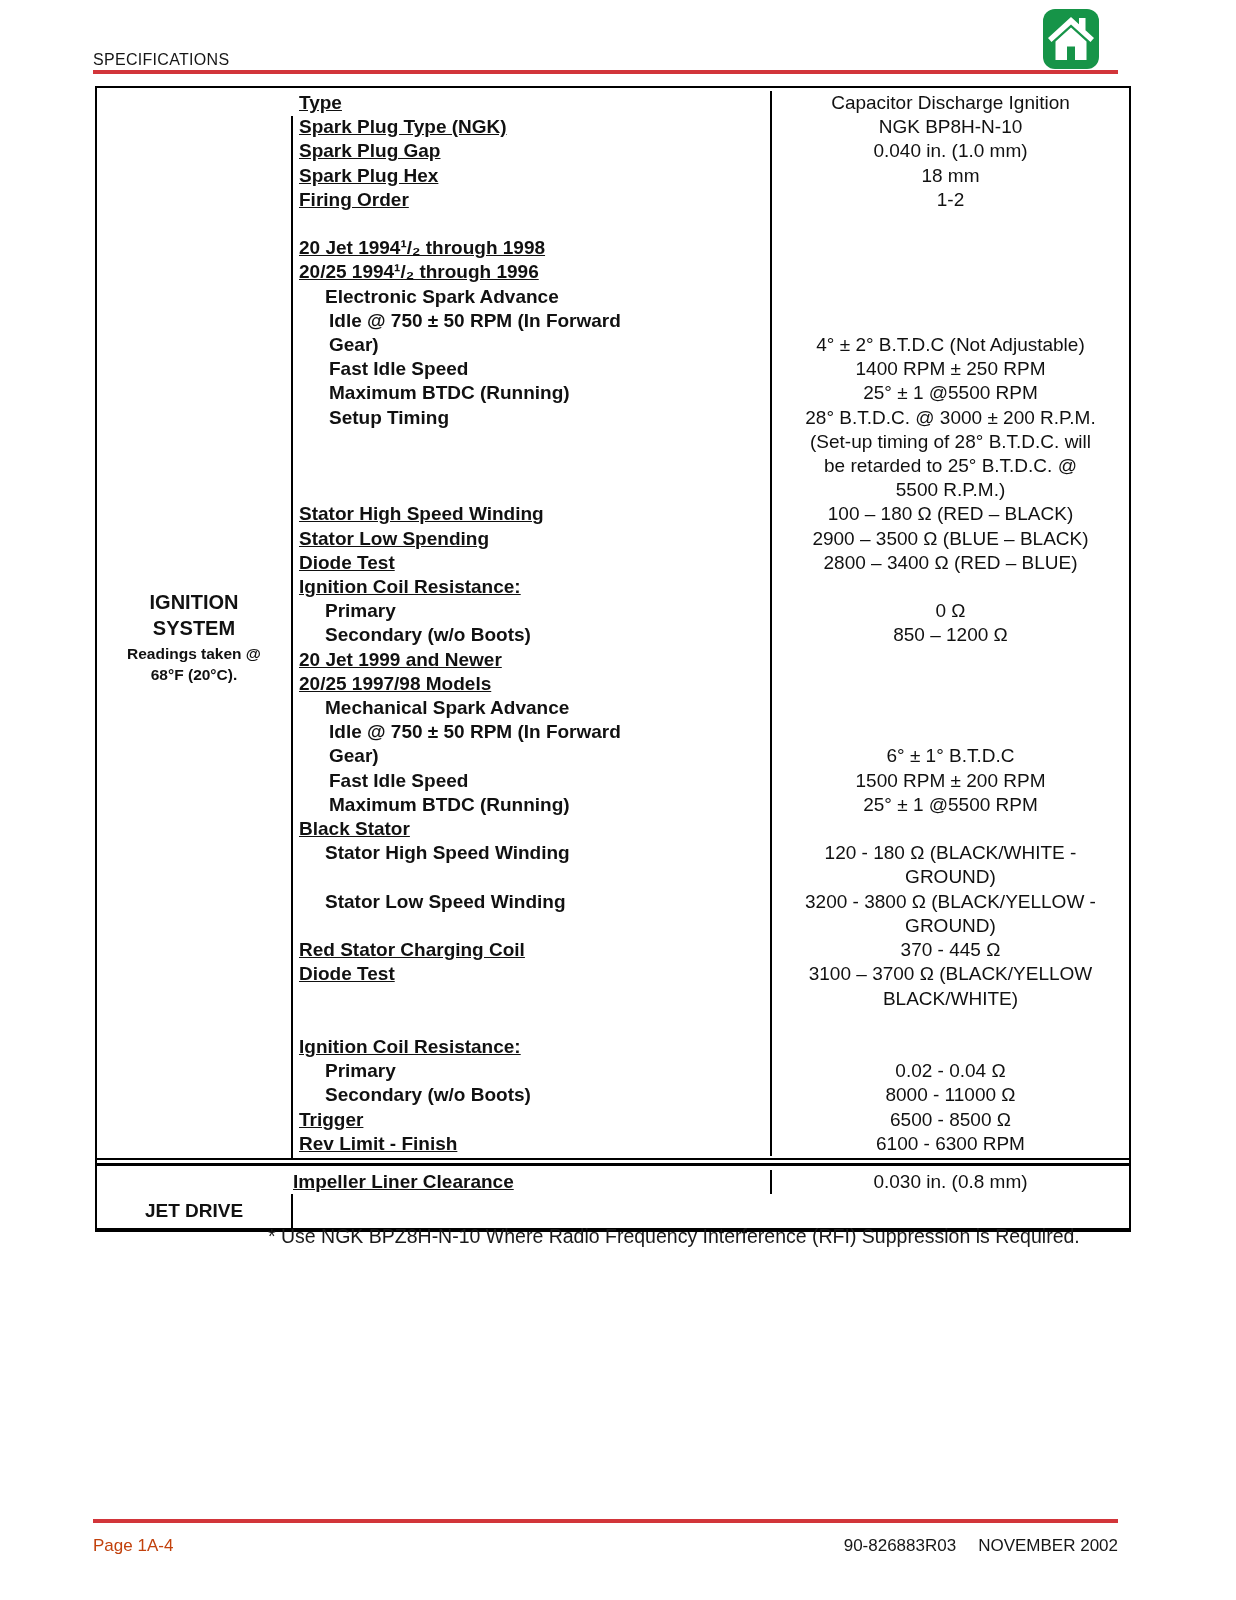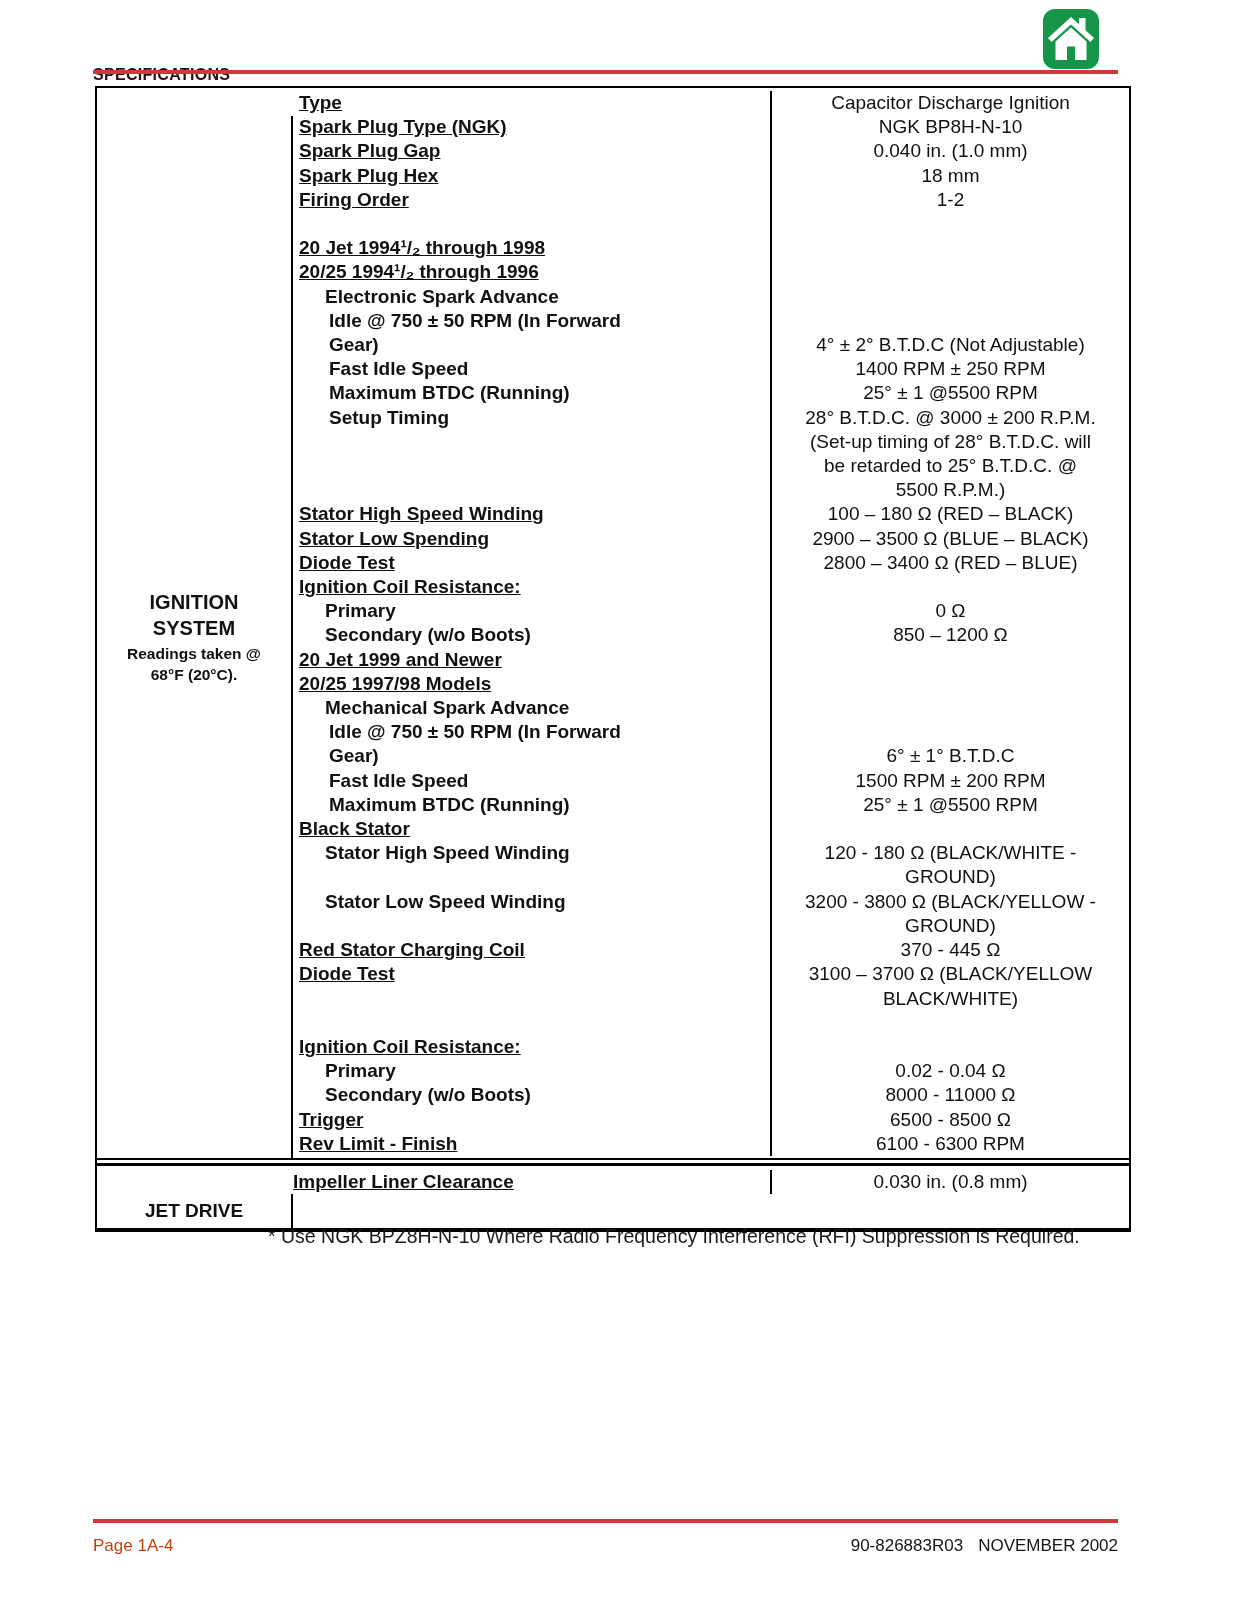--- a/index.html
+++ b/index.html
@@ -2,22 +2,22 @@
 <html><head>
 <meta charset="utf-8">
 <style>
   html,body{margin:0;padding:0;}
   body{
     width:1236px;height:1600px;position:relative;background:#ffffff;
     font-family:"Liberation Sans","DejaVu Sans",sans-serif;color:#111;
     -webkit-font-smoothing:antialiased;
   }
   .hdr-title{
-    position:absolute;left:93px;top:66px;
-    font-size:16px;font-weight:bold;letter-spacing:.3px;color:#161616;
+    position:absolute;left:93px;top:51px;
+    font-size:16px;font-weight:normal;letter-spacing:.3px;color:#161616;
   }
   .hdr-rule{position:absolute;left:93px;top:70px;width:1025px;height:4px;background:#d2353a;}
   .home-btn{position:absolute;left:1042px;top:8px;width:58px;height:62px;cursor:pointer;}
   .home-btn svg{display:block;width:100%;height:100%;}
 
   .spec-table{
     position:absolute;left:95px;top:86px;width:1032px;
     border:2px solid #000;border-bottom-width:4px;background:#fff;
   }
   .section{display:flex;align-items:stretch;}
@@ -47,21 +47,21 @@
   .jet .sec-title{font-size:19px;}
 
   .footnote{
     position:absolute;left:268px;top:1221px;width:845px;
     font-size:19.5px;line-height:31px;text-align:justify;color:#1a1a1a;
   }
   .ftr-rule{position:absolute;left:93px;top:1519px;width:1025px;height:4px;background:#d2353a;}
   .ftr-left{position:absolute;left:93px;top:1536px;font-size:17px;color:#c2410c;}
   .ftr-right{position:absolute;right:118px;top:1536px;font-size:17px;color:#161616;}
   .ftr-right span{display:inline-block;}
-  .ftr-right .doc{margin-right:15px;}
+  .ftr-right .doc{margin-right:22px;}
 </style>
 </head>
 <body>
 
 <div class="hdr-title">SPECIFICATIONS</div>
 <div class="hdr-rule"></div>
 
 <div class="home-btn" title="Home">
   <svg viewBox="0 0 58 62" xmlns="http://www.w3.org/2000/svg" aria-hidden="true">
     <rect x="1" y="1" width="56" height="60" rx="12" ry="12" fill="#169448"></rect>

